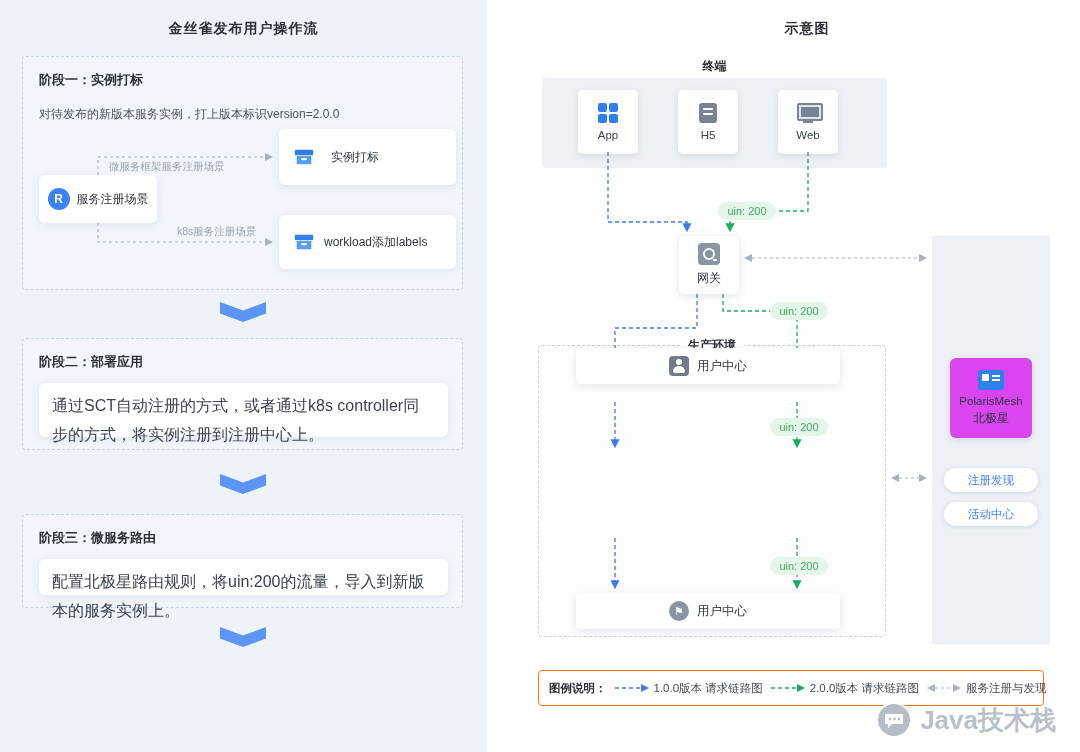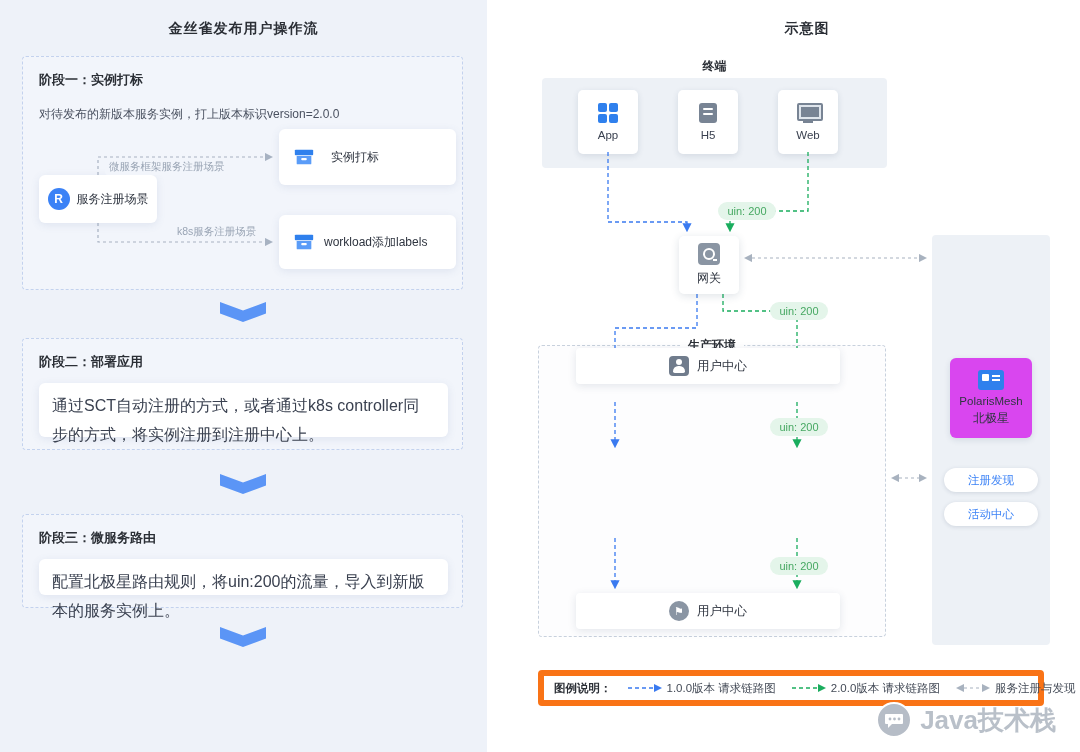--- a/index.html
+++ b/index.html
@@ -123,22 +123,22 @@
   .polaris-cn { font-size:12px; color:#2f3540; }
   .icon-polaris { width:26px; height:20px; background:#2f80ed; border-radius:3px; position:relative; margin-bottom:2px; }
   .icon-polaris::before { content:""; position:absolute; left:4px; top:4px; width:7px; height:7px; background:#fff; border-radius:1px; }
   .icon-polaris::after { content:""; position:absolute; left:14px; top:5px; width:8px; height:2px; background:#fff;
     box-shadow:0 4px 0 #fff; }
   .polaris-pill { position:absolute; left:12px; width:94px; height:24px; background:#fff; border-radius:12px;
     box-shadow:0 1px 4px rgba(31,56,88,.15); color:#3b82f6; font-size:11.5px;
     display:flex; align-items:center; justify-content:center; }
   .pill1 { top:233px; } .pill2 { top:267px; }
 
-  .legend { position:absolute; left:36px; top:670px; width:506px; height:36px; border:6px solid #f97316;
-    border-radius:4px; background:#fff; display:flex; align-items:center; padding:0 10px; gap:16px;
+  .legend { position:absolute; left:36px; top:670px; width:506px; height:36px; border:1px solid #f97316;
+    border-radius:4px; background:#fff; display:flex; align-items:center; padding:0 10px; gap:8px;
     font-size:11.5px; color:#444b57; z-index:2; }
   .legend-label { font-weight:700; color:#2b2f36; white-space:nowrap; }
   .legend-item { display:flex; align-items:center; gap:5px; white-space:nowrap; }
 
   .watermark { position:absolute; right:24px; bottom:14px; display:flex; align-items:center; gap:8px; z-index:5; }
   .wm-text { font-size:26px; font-weight:700; color:#b9c0c9;
     text-shadow:-1px -1px 0 #fff,1px -1px 0 #fff,-1px 1px 0 #fff,1px 1px 0 #fff,0 2px 2px rgba(255,255,255,.8); }
 </style>
 </head>
 <body>

